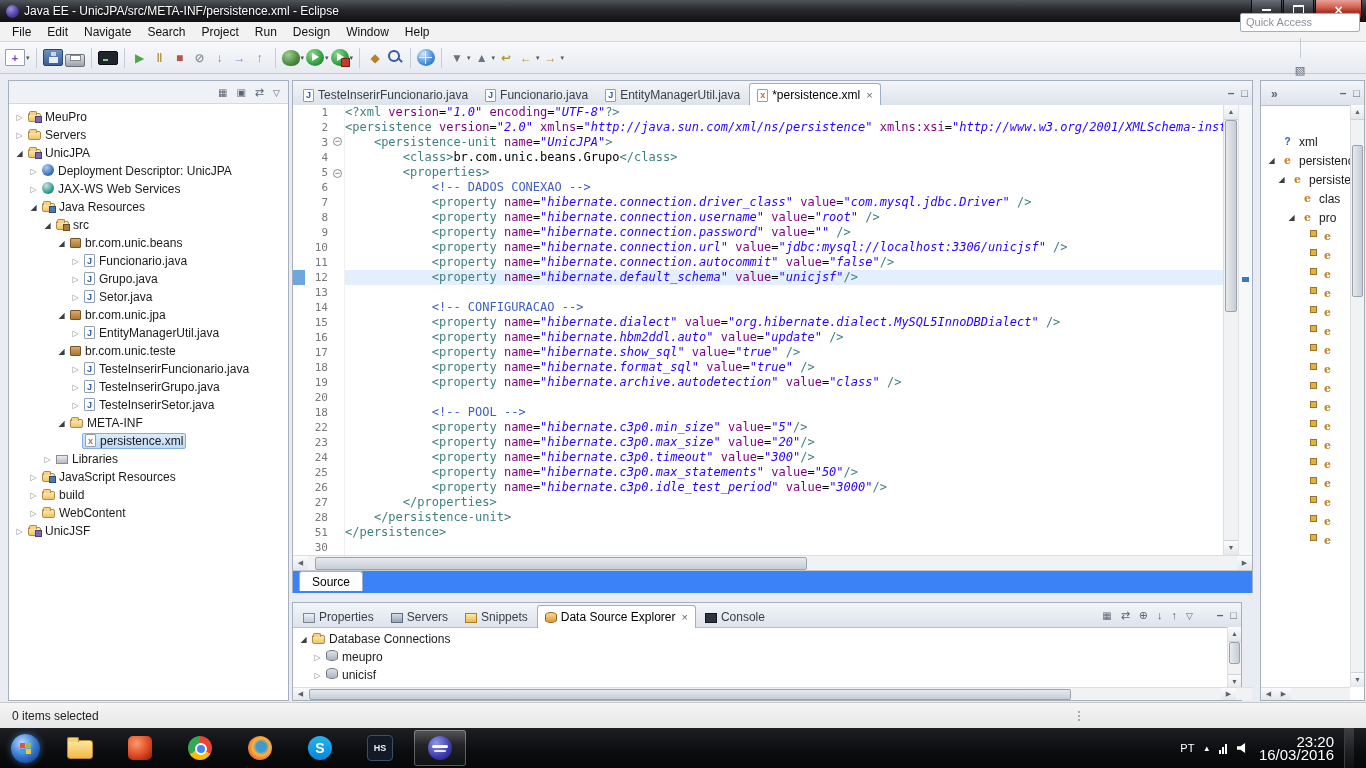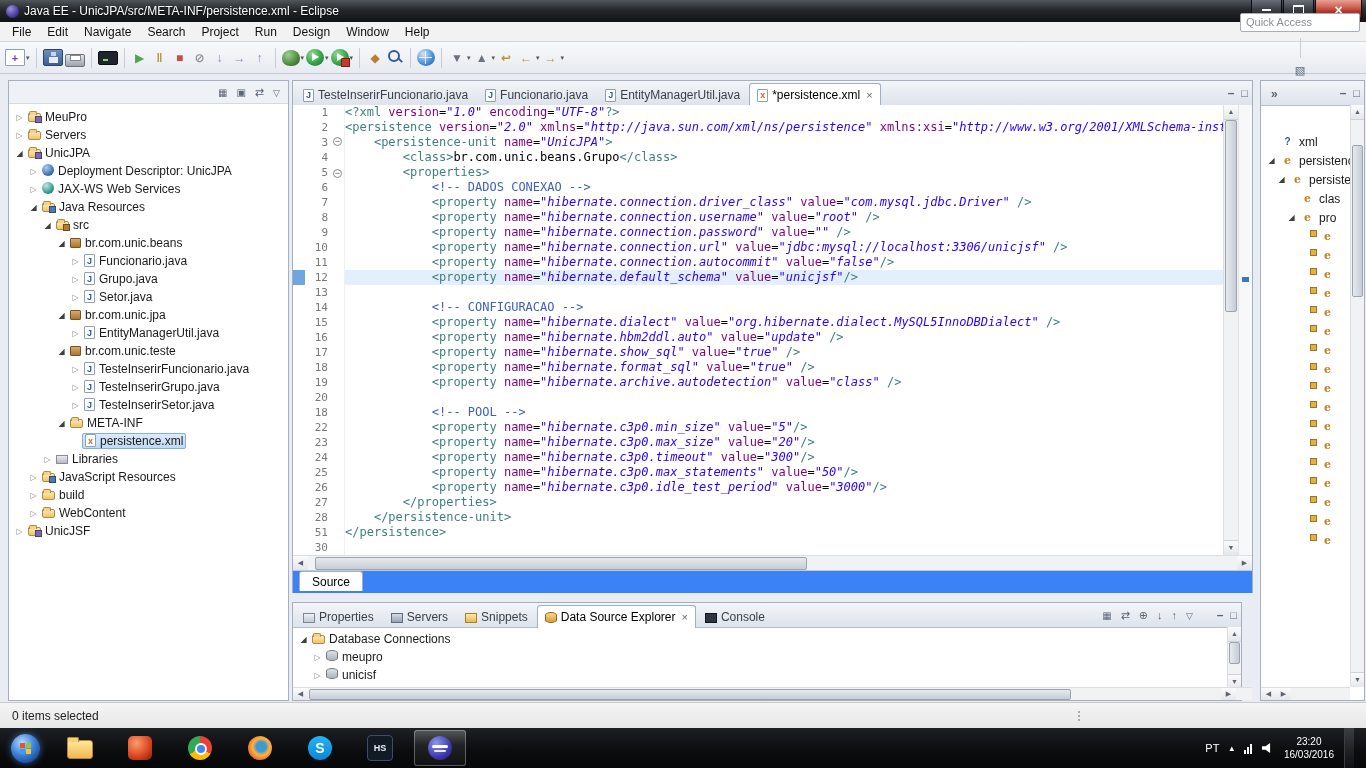--- a/index.html
+++ b/index.html
@@ -187,21 +187,21 @@
   .tk-eclipse::before{content:"";position:absolute;left:4px;top:9px;width:16px;height:3px;background:#fff;border-radius:2px;}
   .tk-eclipse::after{content:"";position:absolute;left:6px;top:14px;width:12px;height:2px;background:#e8e8ff;border-radius:2px;}
   #tray{margin-left:auto;display:flex;align-items:center;gap:10px;color:#fff;padding-right:12px;height:100%;}
   #tray .lang{font-size:11px;margin-left:21px;}
   .tray-chev{font-size:9px;color:#fff;}
   .tray-chev::before{content:"▴";}
   .tray-net{display:flex;align-items:flex-end;gap:1px;height:11px;}
   .tray-net i{display:block;width:2px;background:#fff;}
   .tray-net i:nth-child(1){height:4px;} .tray-net i:nth-child(2){height:7px;} .tray-net i:nth-child(3){height:10px;}
   .tray-vol{width:12px;height:10px;background:#fff;clip-path:polygon(0 32%,30% 32%,68% 0,68% 100%,30% 68%,0 68%);}
-  #clock{font-size:10px;line-height:13px;text-align:center;}
+  #clock{font-size:15px;line-height:13px;text-align:right;}
   .show-desktop{width:9px;height:40px;border-left:1px solid #3a3d42;background:linear-gradient(rgba(255,255,255,.14),rgba(255,255,255,.04));}
 </style>
 </head>
 <body>
 
 <div id="titlebar">
   <span class="appico"></span>
   <span class="ttext">Java EE - UnicJPA/src/META-INF/persistence.xml - Eclipse</span>
   <div class="caption-btns">
     <div class="cap">

